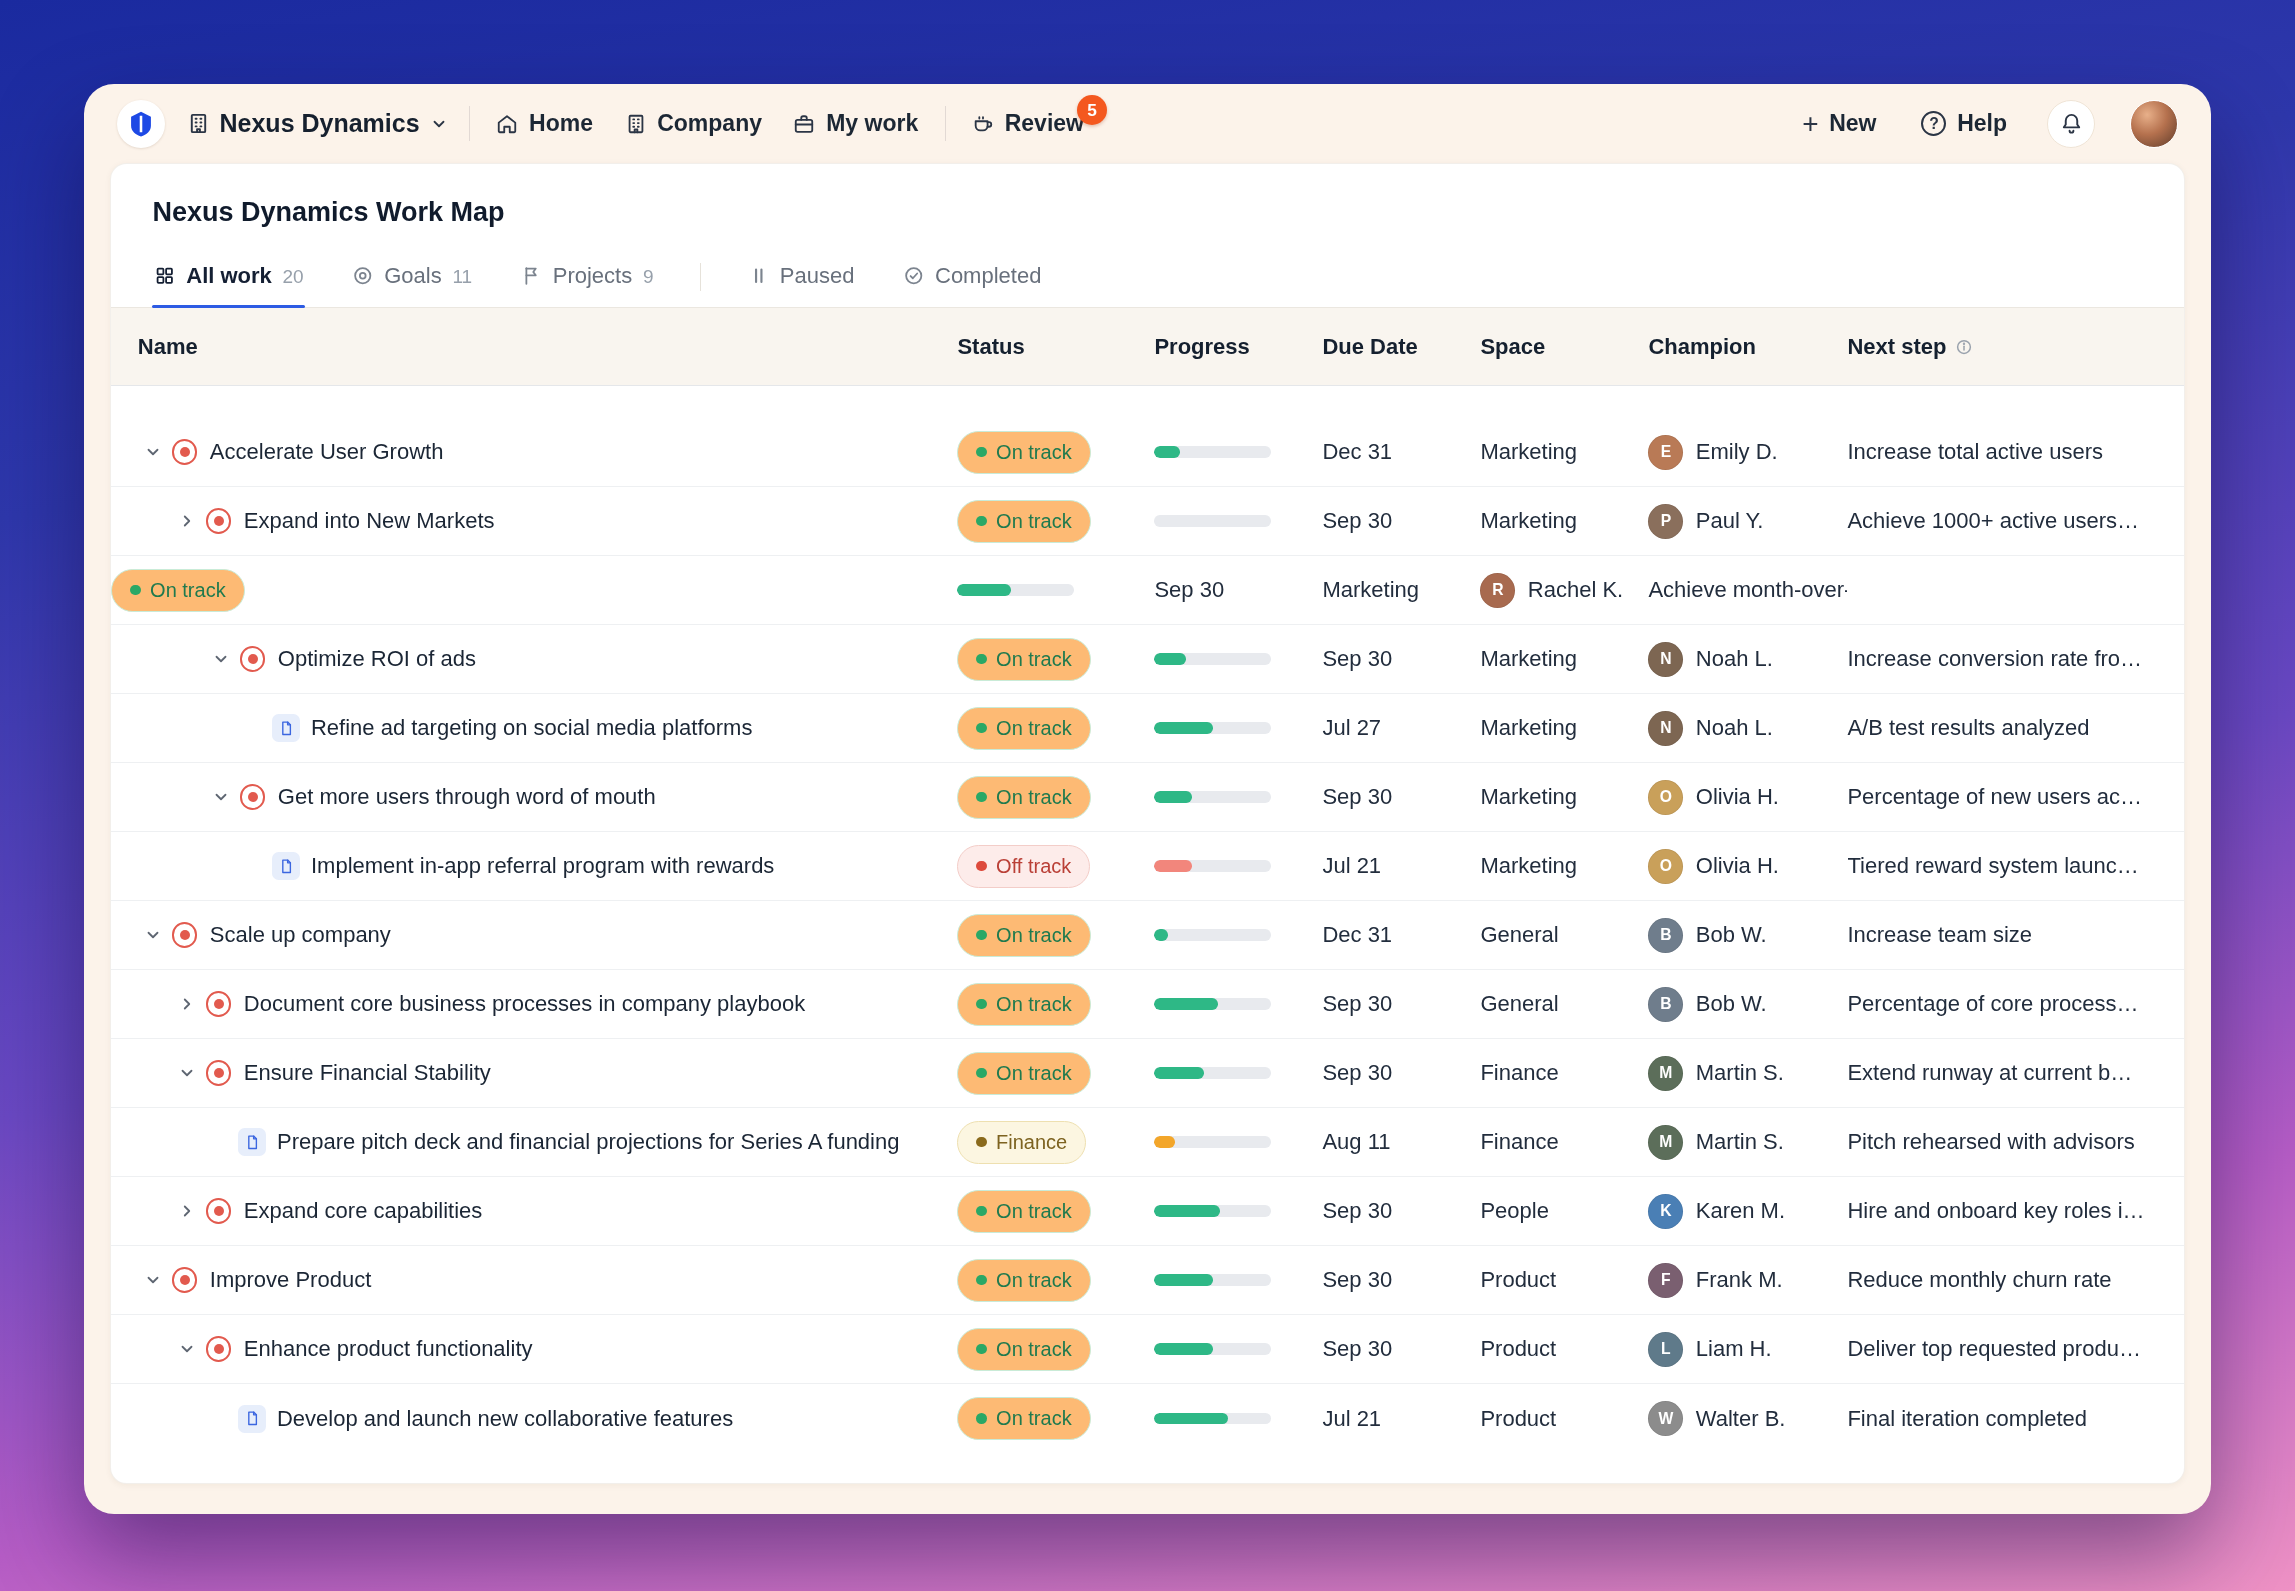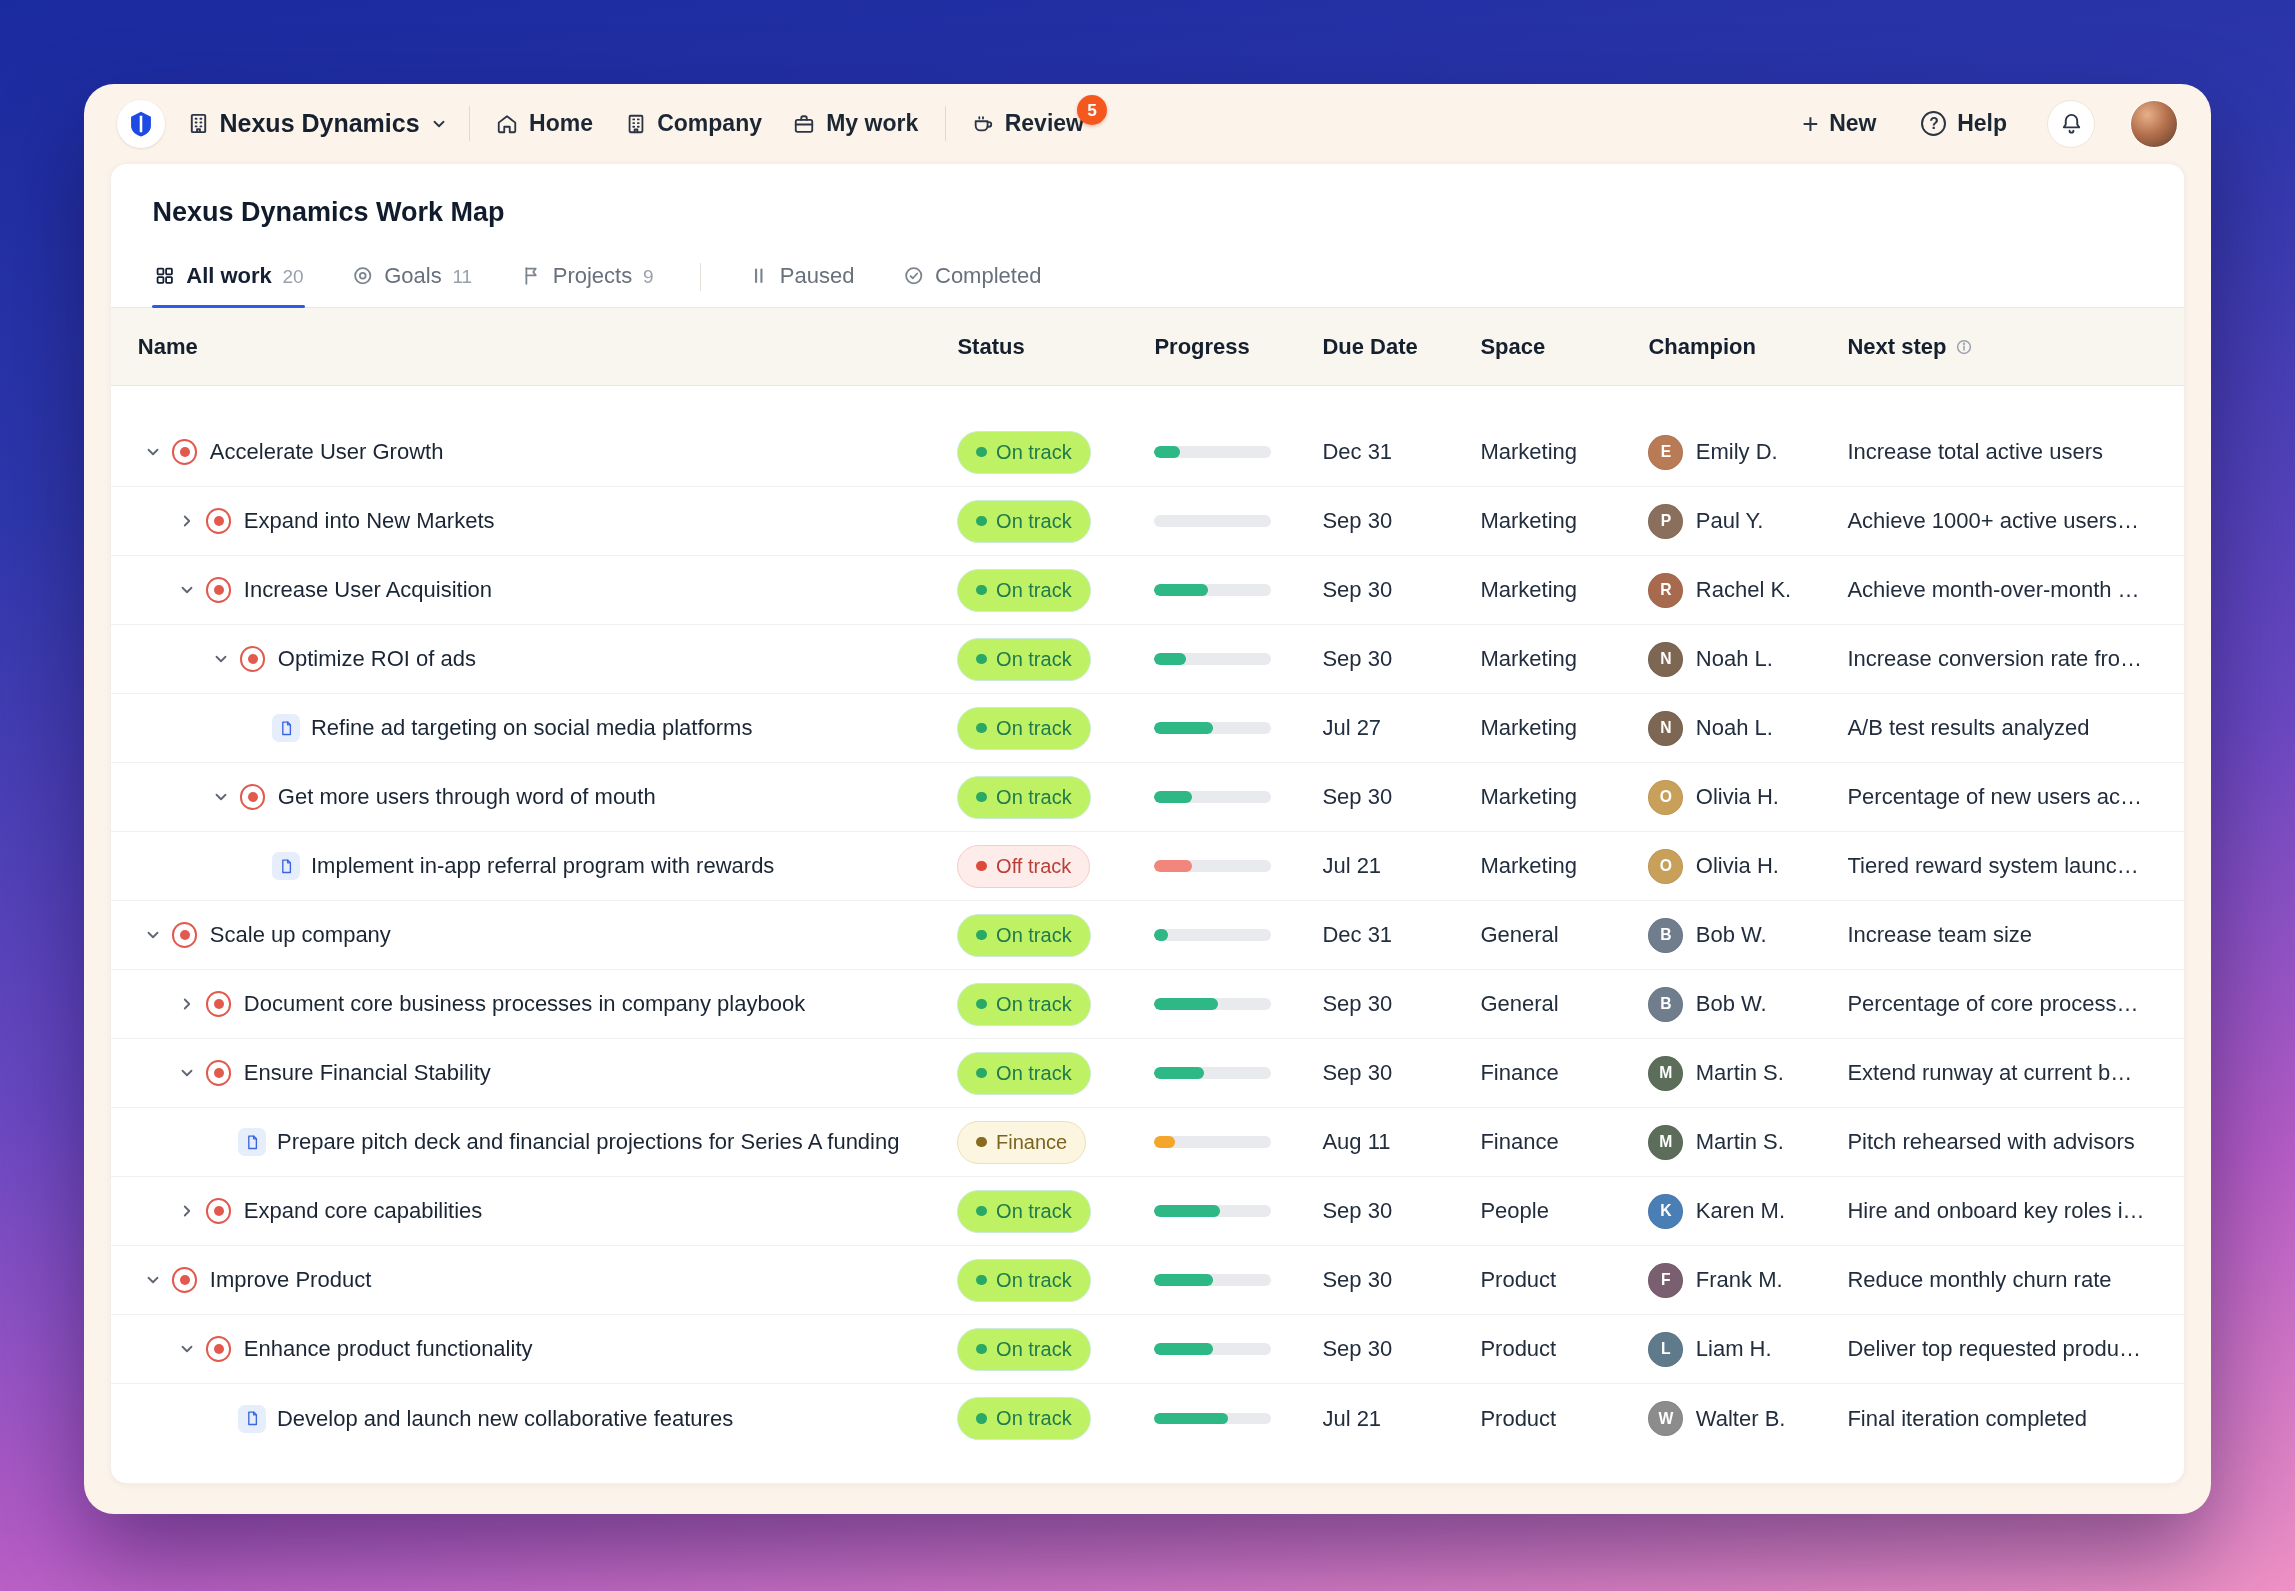--- a/index.html
+++ b/index.html
@@ -62,21 +62,21 @@
   .indent { flex: none; height: 0.8px; }
   .expander { width: 30px; height: 30px; flex: none; display: flex; align-items: center; justify-content: center; color: #5e6672; cursor: pointer; }
   .expander.right svg { transform: rotate(-90deg); }
   .expander.none { visibility: hidden; }
   .goal-icon { width: 25.6px; height: 25.6px; border: 2.5px solid #e25a4e; border-radius: 50%; display: flex; align-items: center; justify-content: center; flex: none; margin: 0 12.4px 0 4.1px; }
   .goal-icon::after { content: ""; width: 10px; height: 10px; border-radius: 50%; background: #e25a4e; }
   .project-icon { width: 28px; height: 28px; border-radius: 6.6px; background: #e7eefb; display: flex; align-items: center; justify-content: center; flex: none; margin: 0 10.7px 0 2.5px; }
   .row-name { font-weight: 500; color: #1b2635; line-height: 1.35; }
   .pill { display: inline-flex; align-items: center; gap: 9px; height: 43px; padding: 0 18px; border-radius: 22px; font-size: 20px; font-weight: 500; border: 1.2px solid transparent; justify-self: start; }
   .pill .dot { width: 10.7px; height: 10.7px; border-radius: 50%; flex: none; }
-  .pill.on-track { background: #bef264; border-color: #c9ebd7; color: #1f7a4e; }
+  .pill.on-track { background: #fdba74; border-color: #c9ebd7; color: #1f7a4e; }
   .pill.on-track .dot { background: #2aa866; }
   .pill.off-track { background: #fdecea; border-color: #f3cdc8; color: #ba4037; }
   .pill.off-track .dot { background: #dd4a3c; }
   .pill.caution { background: #fcf6e1; border-color: #eee0b0; color: #7d6320; }
   .pill.caution .dot { background: #8a6a1c; }
   .bar { width: 117px; height: 11.6px; border-radius: 5.8px; background: #e8eaee; overflow: hidden; }
   .fill { height: 100%; border-radius: 5.8px; }
   .fill.on-track { background: #2eb886; }
   .fill.off-track { background: #f2867c; }
   .fill.caution { background: #f3a62a; }
@@ -311,31 +311,20 @@
     </div>
     <div>Sep 30</div>
     <div>Marketing</div>
     <div class="cell-champion">
       <span class="avatar" style="background: rgb(138, 111, 92);">P</span>
       <span>Paul Y.</span>
     </div>
     <div class="cell-next">Achieve 1000+ active users…</div>
   </div>
         <div class="trow grid-cols">
-    <div class="cell-name">
-      <span class="indent" style="width: 34px;"></span>
-      <span class="expander down">
-        <svg width="18" height="18" viewBox="0 0 24 24" fill="none" stroke="currentColor" stroke-width="2.4" stroke-linecap="round" stroke-linejoin="round">
-                <polyline points="6 9 12 15 18 9"></polyline>
-              </svg>
-      </span>
-      <span class="goal-icon"></span>
-
-      <span class="row-name">Increase User Acquisition</span>
-    </div>
     <div style="display:flex;">
       <span class="pill on-track">
         <span class="dot"></span>
         <span>On track</span>
       </span>
     </div>
     <div>
       <div class="bar">
         <div class="fill on-track" style="width: 46%;"></div>
       </div>

